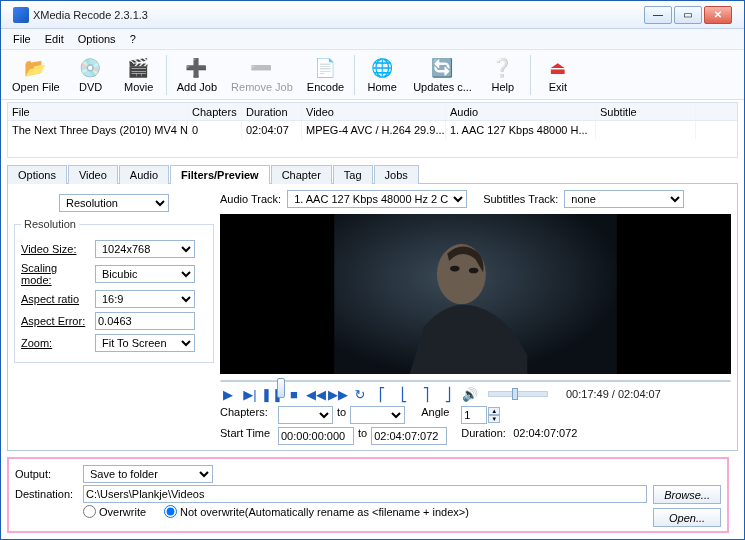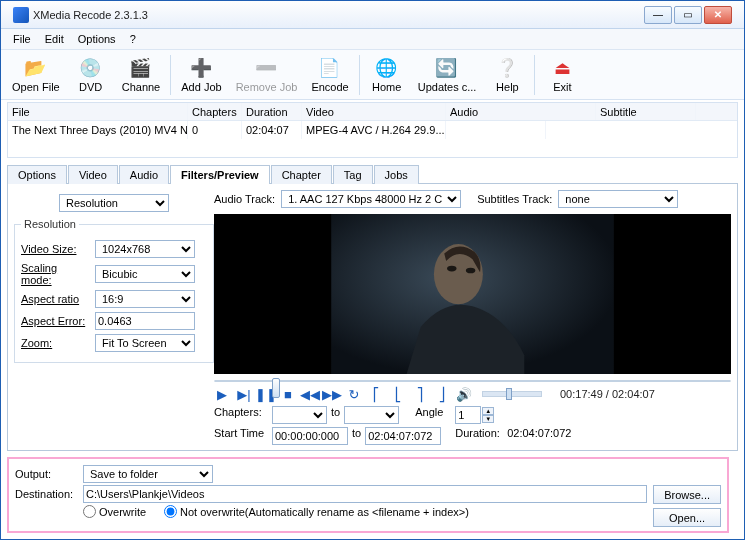--- a/index.html
+++ b/index.html
@@ -19,21 +19,21 @@
 .tbtn .ic { width:22px; height:22px; display:flex; align-items:center; justify-content:center; font-size:18px; }
 .tsep { width:1px; height:40px; background:#cdddee; margin:0 3px; }
 .grid { border:1px solid #d6e2f1; margin:2px 6px; height:56px; background:#fff; display:flex; flex-direction:column; }
 .gridhead, .gridrow { display:flex; height:18px; align-items:center; }
 .gridhead { background:#f3f6fb; border-bottom:1px solid #e1eaf5; font-weight:normal; }
 .gcell { padding:0 4px; overflow:hidden; white-space:nowrap; text-overflow:ellipsis; border-right:1px solid #f0f4fa; height:100%; display:flex; align-items:center; }
 .c-file{width:180px}.c-chap{width:54px}.c-dur{width:60px}.c-vid{width:144px}.c-aud{width:150px}.c-sub{width:100px}
 .tabs { display:flex; margin:4px 6px 0 6px; border-bottom:1px solid #b6c8dc; }
 .tab { padding:3px 10px; border:1px solid #b6c8dc; border-bottom:none; background:#eef3fa; margin-right:1px; position:relative; top:1px; }
 .tab.active { background:#fff; font-weight:bold; }
-.panel { flex:1; margin:0 6px 4px 6px; border:1px solid #b6c8dc; border-top:none; background:#fff; padding:6px; display:flex; overflow:hidden; }
+.panel { flex:1; margin:0 6px 4px 6px; border:1px solid #b6c8dc; border-top:none; background:#fff; padding:6px; display:flex; gap:6px; overflow:hidden; }
 .leftcol { width:200px; }
 .fieldset { border:1px solid #d0dcea; padding:6px 6px 6px 6px; margin-top:6px; }
 .fieldset legend { padding:0 3px; color:#333; }
 .row { display:flex; align-items:center; gap:6px; margin:4px 0; }
 .row label { width:68px;text-decoration:underline; }
 select, input[type=text] { border:1px solid #9cb6d4; background:#fff; height:18px; padding:0 2px; font-size:11px; }
 .rightcol { flex:1; display:flex; flex-direction:column; }
 .tracks { display:flex; align-items:center; gap:6px; margin-bottom:6px; }
 .preview { flex:1; background:#000; display:flex; align-items:center; justify-content:center; min-height:160px; position:relative; }
 .preview-svg { width:100%; height:100%; object-fit:contain; }
@@ -49,21 +49,21 @@
 .brow label { width:54px; }
 .spin { display:inline-flex; align-items:center; }
 .spin input { width:26px; }
 .spin .arrows { display:flex; flex-direction:column; margin-left:1px; }
 .spin .arrows span { width:12px; height:8px; border:1px solid #9cb6d4; background:#eef3fa; font-size:7px; line-height:6px; text-align:center; }
 .outwrap { border:2px solid #f9a8d4; margin:2px 15px 6px 6px; padding:4px 6px; }
 .outrow { display:flex; align-items:center; gap:6px; margin:2px 0; }
 .outrow label { width:62px; }
 .widefield { flex:1; }
 .btns { display:flex; flex-direction:column; gap:4px; }
-.btn { border:1px solid #9cb6d4; background:linear-gradient(#fefefe,#e6eef8); padding:1px 10px; height:19px; min-width:60px; }
+.btn { border:1px solid #9cb6d4; background:linear-gradient(#fefefe,#e6eef8); padding:1px 10px; height:19px; min-width:60px;font-style:italic; }
 .radio { display:inline-flex; align-items:center; gap:3px; margin-right:12px; }
 .radio input { margin:0; }
 </style>
 </head>
 <body>
 
 <div class="window">
   <div class="titlebar">
     <div class="icon"></div>
     <div class="title">XMedia Recode 2.3.1.3</div>
@@ -85,21 +85,21 @@
     <div class="tbtn">
         <div class="ic">📂</div>
         <span>Open File</span>
       </div>
     <div class="tbtn">
         <div class="ic">💿</div>
         <span>DVD</span>
       </div>
     <div class="tbtn">
         <div class="ic">🎬</div>
-        <span>Channe</span>
+        <span>Movie</span>
       </div>
     <div class="tsep"></div>
     <div class="tbtn">
         <div class="ic" style="color:#2fa62f">➕</div>
         <span>Add Job</span>
       </div>
     <div class="tbtn disabled">
         <div class="ic">➖</div>
         <span>Remove Job</span>
       </div>
@@ -134,20 +134,21 @@
       <div class="gcell c-dur">Duration</div>
       <div class="gcell c-vid">Video</div>
       <div class="gcell c-aud">Audio</div>
       <div class="gcell c-sub">Subtitle</div>
     </div>
     <div class="gridrow">
       <div class="gcell c-file">The Next Three Days (2010) MV4 NL ...</div>
       <div class="gcell c-chap">0</div>
       <div class="gcell c-dur">02:04:07</div>
       <div class="gcell c-vid">MPEG-4 AVC / H.264 29.9...</div>
+      <div class="gcell c-aud">1. AAC 127 Kbps 48000 H...</div>
       <div class="gcell c-sub"></div>
     </div>
   </div>
 
   <div class="tabs">
     <div class="tab">Options</div>
     <div class="tab">Video</div>
     <div class="tab">Audio</div>
     <div class="tab active">Filters/Preview</div>
     <div class="tab">Chapter</div>

